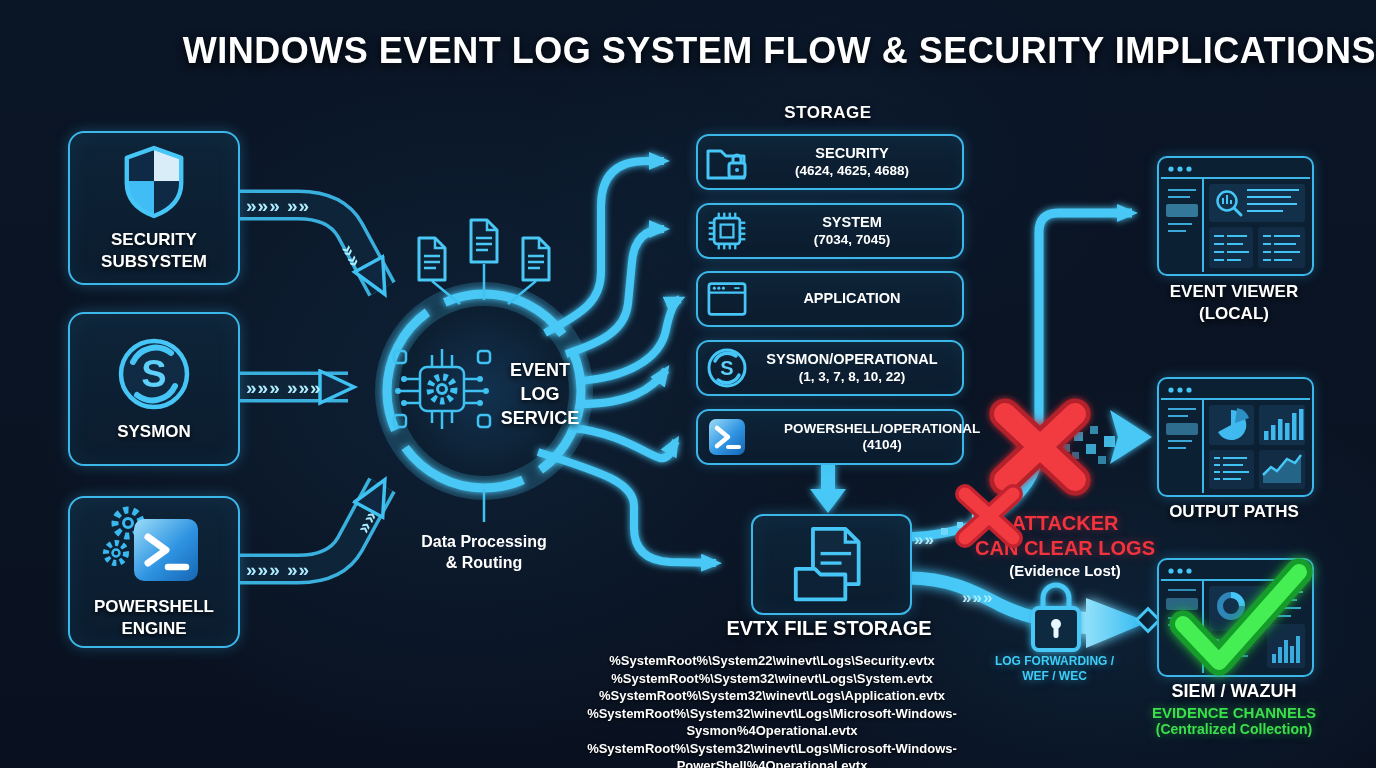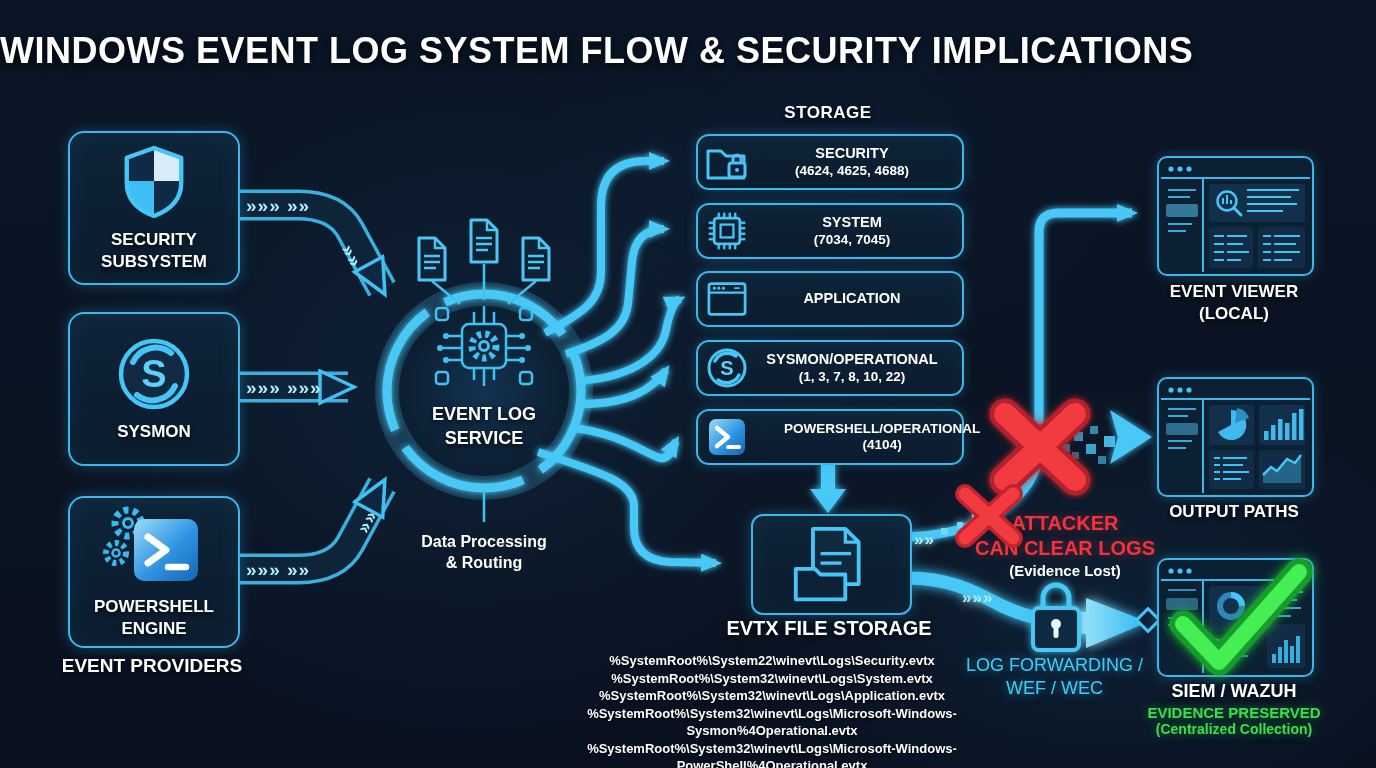--- a/index.html
+++ b/index.html
@@ -11,21 +11,21 @@
       radial-gradient(520px 340px at 80% 80%, rgba(45,160,230,0.10), transparent 70%),
       radial-gradient(420px 300px at 60% 22%, rgba(35,110,170,0.07), transparent 70%),
       linear-gradient(180deg,#0a1526 0%, #0a1322 60%, #091120 100%);
   }
   .abs{position:absolute;}
   .pre{white-space:pre-line;}
   svg{display:block;overflow:visible;}
   #wires{z-index:1;} .boxlayer{z-index:2;} .txtlayer{z-index:4;} #overlay{z-index:6;}
 
   #title{
-    left:0;top:30px;width:1376px;text-align:left;
+    left:0;top:30px;width:1376px;text-align:right;
     font-size:36px;font-weight:800;letter-spacing:.5px;
     text-shadow:0 3px 8px rgba(0,0,0,.9);z-index:4;
   }
   .node{
     border:2.5px solid #3bb7ea;border-radius:16px;
     background:linear-gradient(180deg,#0e2438 0%,#0b1c2e 100%);
     box-shadow:0 0 14px rgba(56,183,234,.30), inset 0 0 24px rgba(56,183,234,.07);
     display:flex;flex-direction:column;align-items:center;justify-content:center;
   }
   .node .lbl{font-weight:800;font-size:17px;text-align:center;line-height:1.25;margin-top:9px;text-shadow:0 2px 4px rgba(0,0,0,.8);}
@@ -193,21 +193,20 @@
       <circle cx="12" cy="48" r="10" fill="none" stroke="#39b9f0" stroke-width="6" stroke-dasharray="4 3.6"></circle>
       <circle cx="12" cy="48" r="3.5" fill="none" stroke="#39b9f0" stroke-width="2.5"></circle>
       <rect x="30" y="14" width="64" height="62" rx="10" fill="url(#gradPS)"></rect>
       <path d="M44,32 L62,45 L44,58" fill="none" stroke="#fff" stroke-width="7" stroke-linecap="round" stroke-linejoin="round"></path>
       <path d="M64,62 L82,62" stroke="#fff" stroke-width="6.5" stroke-linecap="round"></path>
     </svg>
     <div class="lbl pre">POWERSHELL
 ENGINE</div>
   </div>
 
-  <div class="abs seclabel txtlayer" style="left:30px;top:655px;width:244px;font-size:19px;">EVENT PROVIDERS</div>
 
   <div class="abs boxlayer" style="left:415px;top:236px;">
     <svg width="34" height="46" viewBox="0 0 34 46">
         <path d="M4,2 h16 l10,10 v32 h-26 z" fill="#0d2236" stroke="#49c8f5" stroke-width="3" stroke-linejoin="round"></path>
         <path d="M20,2 v10 h10" fill="none" stroke="#49c8f5" stroke-width="2.5"></path>
         <g stroke="#49c8f5" stroke-width="2.5">
           <path d="M9,20 h16"></path>
           <path d="M9,26 h16"></path>
           <path d="M9,32 h12"></path>
         </g>
@@ -229,21 +228,21 @@
         <path d="M4,2 h16 l10,10 v32 h-26 z" fill="#0d2236" stroke="#49c8f5" stroke-width="3" stroke-linejoin="round"></path>
         <path d="M20,2 v10 h10" fill="none" stroke="#49c8f5" stroke-width="2.5"></path>
         <g stroke="#49c8f5" stroke-width="2.5">
           <path d="M9,20 h16"></path>
           <path d="M9,26 h16"></path>
           <path d="M9,32 h12"></path>
         </g>
       </svg>
   </div>
 
-  <div class="abs boxlayer" style="left:386px;top:300px;width:196px;height:182px;display:flex;flex-direction:column;align-items:center;justify-content:flex-start;">
+  <div class="abs boxlayer" style="left:386px;top:300px;width:196px;height:182px;display:flex;align-items:center;justify-content:flex-start;">
     <svg width="112" height="96" viewBox="0 0 112 96">
       <g stroke="#3fc1f2" stroke-width="2.5" fill="none">
         <rect x="34" y="24" width="44" height="44" rx="7"></rect>
         <path d="M34,36 h-14"></path>
           <path d="M34,48 h-20"></path>
           <path d="M34,60 h-14"></path>
         <path d="M78,36 h14"></path>
           <path d="M78,48 h20"></path>
           <path d="M78,60 h14"></path>
         <path d="M46,24 v-12"></path>
@@ -388,21 +387,21 @@
     <div>%SystemRoot%\System32\winevt\Logs\Microsoft-Windows-Sysmon%4Operational.evtx</div>
     <div>%SystemRoot%\System32\winevt\Logs\Microsoft-Windows-PowerShell%4Operational.evtx</div>
   </div>
 
   <div class="abs txtlayer" style="left:970px;top:511px;width:190px;text-align:center;">
     <div class="redtext pre" style="font-weight:800;font-size:20px;line-height:1.25;">ATTACKER
 CAN CLEAR LOGS</div>
     <div style="font-weight:800;font-size:15px;margin-top:1px;">(Evidence Lost)</div>
   </div>
 
-  <div class="abs cyantext pre txtlayer" style="left:952px;top:654px;width:205px;text-align:center;font-weight:400;font-size:18px;line-height:1.25;">LOG FORWARDING /
+  <div class="abs cyantext pre txtlayer" style="left:952px;top:654px;width:205px;text-align:center;font-weight:700;font-size:12px;line-height:1.25;">LOG FORWARDING /
 WEF / WEC</div>
 
   <div class="abs winbox boxlayer" style="left:1157px;top:156px;width:153px;height:116px;">
     <svg width="153" height="116" viewBox="0 0 153 116">
       <path d="M2,20 h149" stroke="#3bb7ea" stroke-width="2"></path>
       <circle cx="12" cy="11" r="2.6" fill="#46c6f7"></circle>
         <circle cx="21" cy="11" r="2.6" fill="#46c6f7"></circle>
         <circle cx="30" cy="11" r="2.6" fill="#46c6f7"></circle>
       <path d="M44,20 v94" stroke="#3bb7ea" stroke-width="2"></path>
       <g stroke="#3aa8d8" stroke-width="2">
@@ -518,21 +517,21 @@
           <path d="M52,88 h8 M63,88 h22"></path>
           <path d="M52,96 h8 M63,96 h26"></path>
         </g>
       <g filter="url(#fGlowBig)">
         <path d="M24,64 L60,102 L140,12" fill="none" stroke="#149c2b" stroke-width="27" stroke-linecap="round" stroke-linejoin="round"></path>
         <path d="M24,64 L60,102 L140,12" fill="none" stroke="#45ee52" stroke-width="16" stroke-linecap="round" stroke-linejoin="round"></path>
       </g>
     </svg>
   </div>
   <div class="abs seclabel txtlayer" style="left:1143px;top:681px;width:182px;font-size:18px;">SIEM / WAZUH</div>
-  <div class="abs seclabel greentext txtlayer" style="left:1133px;top:704px;width:202px;font-size:15px;">EVIDENCE PRESERVED</div>
+  <div class="abs seclabel greentext txtlayer" style="left:1133px;top:704px;width:202px;font-size:15px;">EVIDENCE CHANNELS</div>
   <div class="abs seclabel greentext txtlayer" style="left:1133px;top:721px;width:202px;font-size:14px;text-align:center;">(Centralized Collection)</div>
 
   <svg id="overlay" class="abs" width="1376" height="768" viewBox="0 0 1376 768" style="left:0;top:0;">
 
     <g>
       <g fill="#49c8f5">
         <rect x="1062" y="444" width="8" height="8" opacity=".55"></rect>
           <rect x="1074" y="432" width="9" height="9" opacity=".7"></rect>
         <rect x="1072" y="452" width="7" height="7" opacity=".5"></rect>
           <rect x="1086" y="444" width="10" height="10" opacity=".8"></rect>

